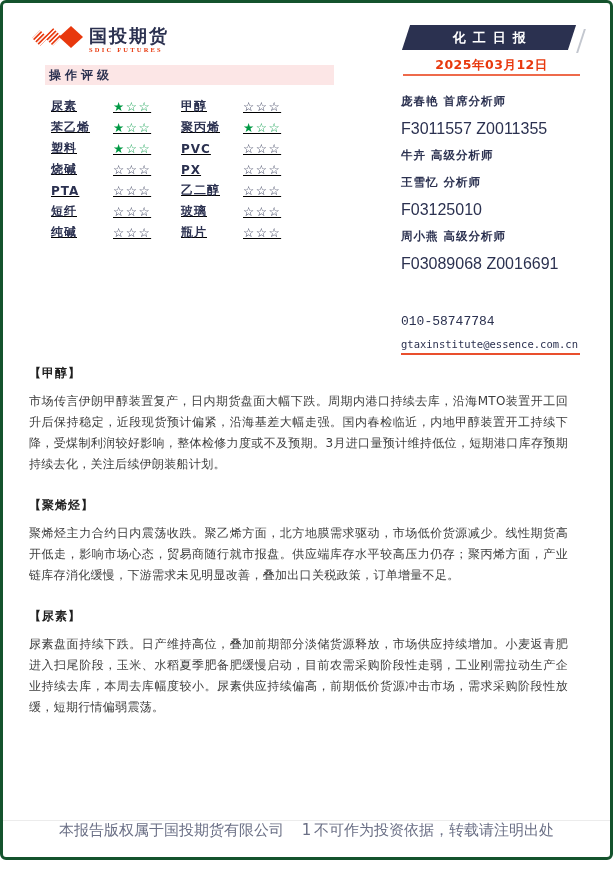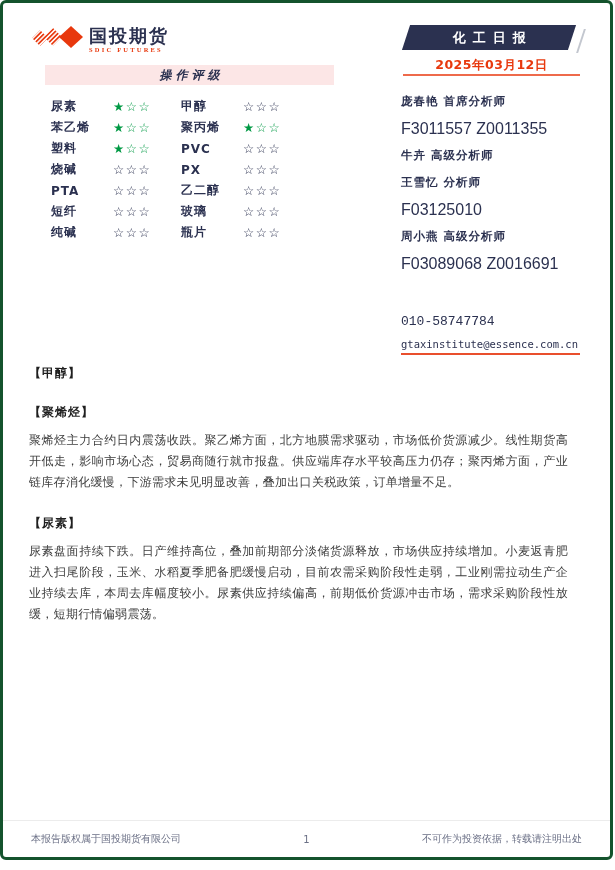--- a/index.html
+++ b/index.html
@@ -22,22 +22,22 @@
   .banner-text { transform:skewX(18deg); color:#ffffff; font-size:13px; font-weight:bold; letter-spacing:7px; text-indent:7px; white-space:nowrap; }
   .banner-edge { position:absolute; left:577px; top:26px; width:2px; height:24px; background:#c3c7cf; transform:skewX(-18deg); }
 
   .report-date { position:absolute; left:400px; top:54px; width:177px; text-align:center;
     color:var(--red); font-weight:bold; font-size:12.5px; letter-spacing:0.5px; }
   .date-rule { position:absolute; left:400px; top:71px; width:177px; height:2px; background:#ee6a4b; }
 
   
   .ratings { position:absolute; left:42px; top:62px; width:289px; }
   .ratings-header { height:20px; line-height:20px; background:var(--pink); color:var(--navy);
-    font-weight:bold; font-size:12px; text-align:center; letter-spacing:4px; text-indent:4px;font-style:italic; }
-  .ratings-rows { margin-top:11px; }
+    font-weight:bold; font-size:12px; letter-spacing:4px; text-indent:4px; }
+  .ratings-rows { margin-top:11px;text-decoration:underline; }
   .rating-row { display:flex; align-items:center; height:21px; }
   .cell-name { width:68px; padding-left:6px; box-sizing:border-box; font-weight:bold;
     color:var(--navy); font-size:12px; letter-spacing:1px; white-space:nowrap; }
   .cell-stars { width:62px; font-size:12.5px; letter-spacing:1.5px; white-space:nowrap; }
   .cell-stars.green { color:var(--green); }
   .cell-stars.navy { color:var(--navy); }
 
   
   .analysts { position:absolute; left:398px; top:90px; width:180px; color:var(--navy); }
   .analyst-name { font-size:11.5px; font-weight:bold; letter-spacing:1px; margin-bottom:10px; line-height:17px; }
@@ -49,22 +49,22 @@
   .email-rule { position:absolute; left:398px; top:350px; width:179px; height:2px; background:#e94f2d; }
 
   
   .main { position:absolute; left:26px; top:362px; width:539px; }
   .section { margin-bottom:22px; }
   .section-title { font-size:12px; font-weight:bold; color:#1f1f1f; letter-spacing:1px; margin-bottom:9px; }
   .section-body { font-size:12px; color:#3d3d3d; line-height:21px; text-align:justify; letter-spacing:0.3px; }
 
   
   .footer { position:absolute; left:0; right:0; bottom:0; height:37px; box-sizing:border-box;
-    border-top:1px solid #ececec; display:flex; align-items:center; justify-content:space-between;
-    padding:0 28px; color:#6b7086; font-size:10px; }
+    border-top:1px solid #ececec; display:flex; justify-content:space-between;
+    padding:0 56px; color:#6b7086; font-size:15px; }
   .footer-page { position:absolute; left:50%; transform:translateX(-50%); }
 </style>
 </head>
 <body>
 
 <div class="page" style="--navy: #2b3150; --red: #e8380d; --green: #009944; --pink: #fce6e6;">
 
   <div class="logo">
     <span>
       <svg width="54" height="30" viewBox="0 0 54 30">
@@ -151,20 +151,21 @@
     </div>
   <div class="contact">
     <div class="contact-phone">010-58747784</div>
     <div class="contact-email">gtaxinstitute@essence.com.cn</div>
   </div>
   <div class="email-rule"></div>
 
   <div class="main">
       <section class="section">
         <div class="section-title">【甲醇】</div>
+        <div class="section-body">市场传言伊朗甲醇装置复产，日内期货盘面大幅下跌。周期内港口持续去库，沿海MTO装置开工回升后保持稳定，近段现货预计偏紧，沿海基差大幅走强。国内春检临近，内地甲醇装置开工持续下降，受煤制利润较好影响，整体检修力度或不及预期。3月进口量预计维持低位，短期港口库存预期持续去化，关注后续伊朗装船计划。</div>
       </section>
       <section class="section">
         <div class="section-title">【聚烯烃】</div>
         <div class="section-body">聚烯烃主力合约日内震荡收跌。聚乙烯方面，北方地膜需求驱动，市场低价货源减少。线性期货高开低走，影响市场心态，贸易商随行就市报盘。供应端库存水平较高压力仍存；聚丙烯方面，产业链库存消化缓慢，下游需求未见明显改善，叠加出口关税政策，订单增量不足。</div>
       </section>
       <section class="section">
         <div class="section-title">【尿素】</div>
         <div class="section-body">尿素盘面持续下跌。日产维持高位，叠加前期部分淡储货源释放，市场供应持续增加。小麦返青肥进入扫尾阶段，玉米、水稻夏季肥备肥缓慢启动，目前农需采购阶段性走弱，工业刚需拉动生产企业持续去库，本周去库幅度较小。尿素供应持续偏高，前期低价货源冲击市场，需求采购阶段性放缓，短期行情偏弱震荡。</div>
       </section>
     </div>

